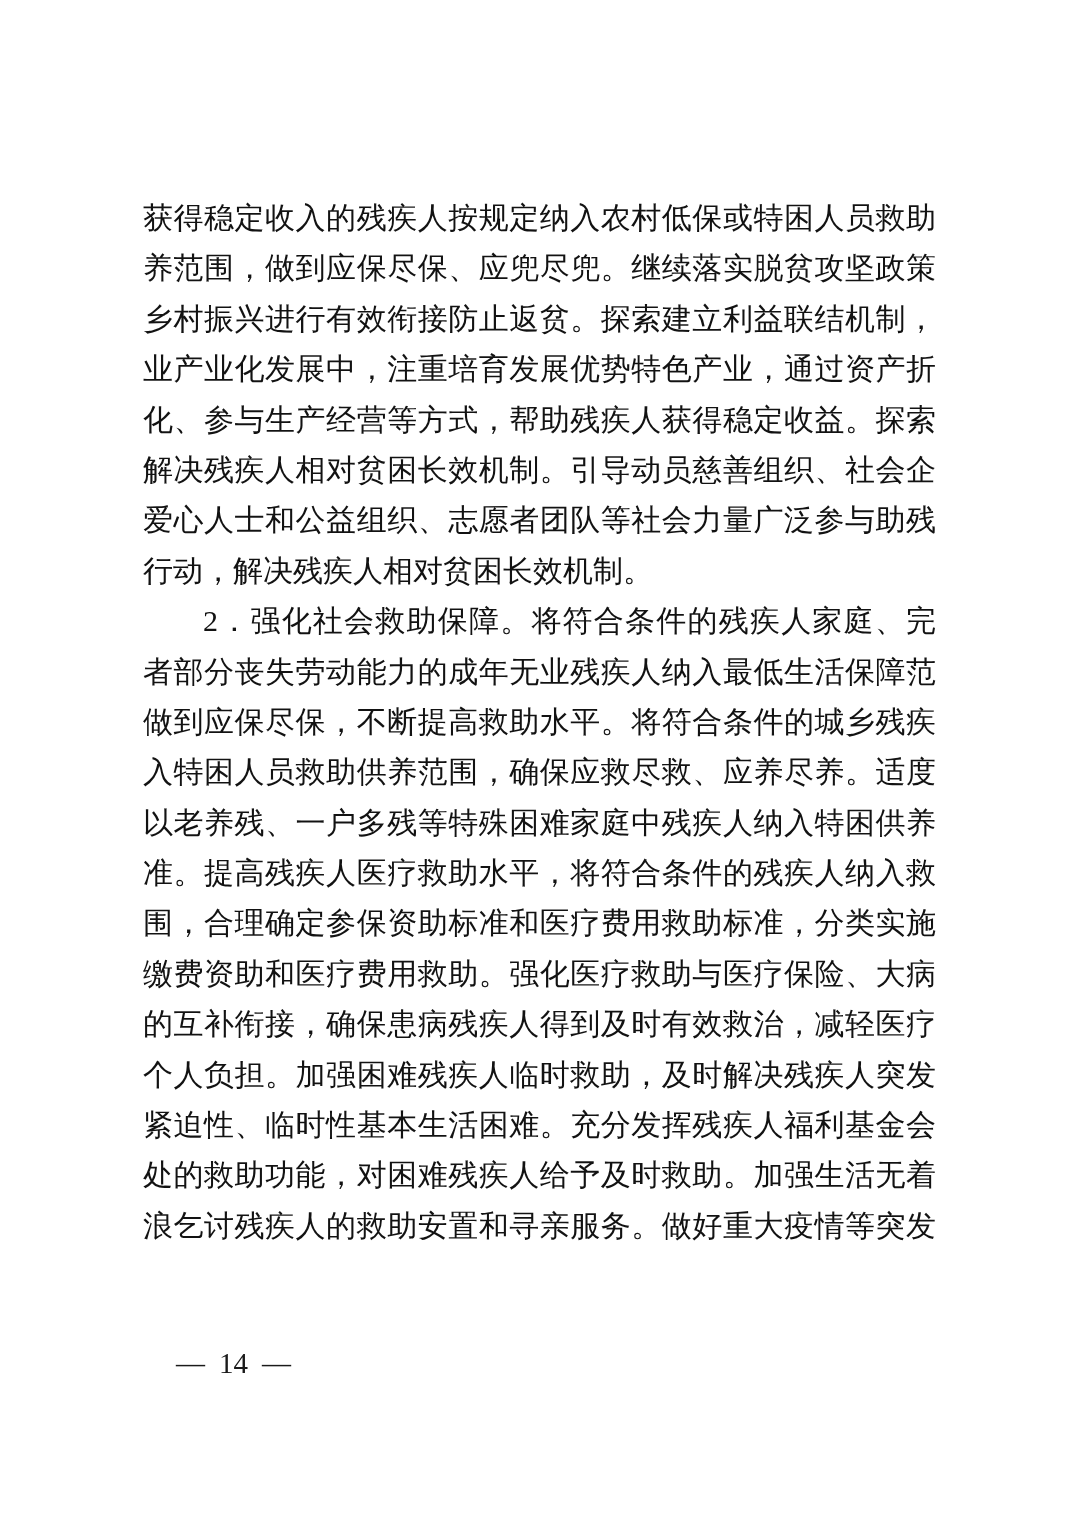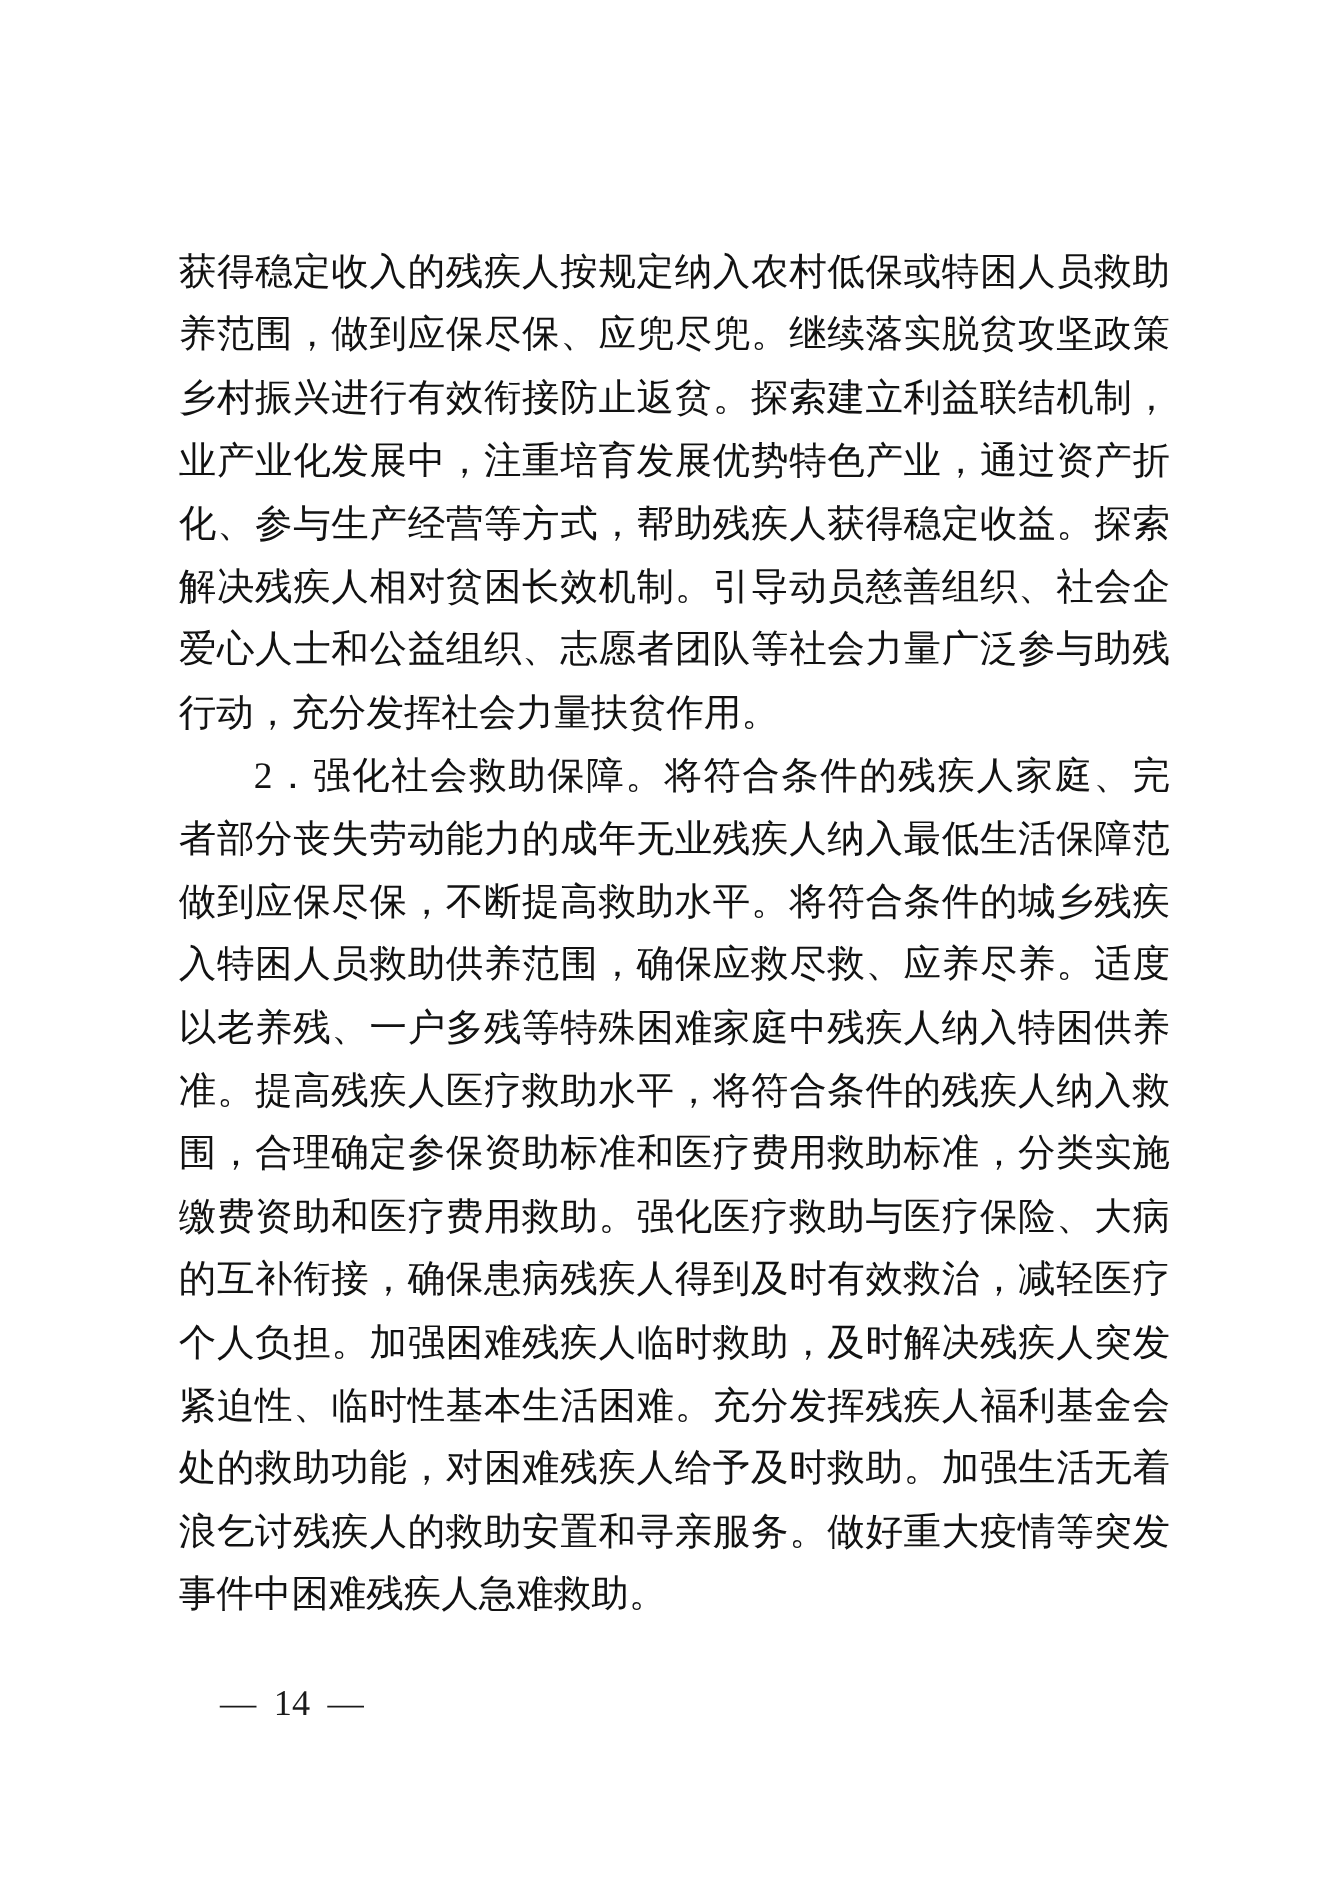--- a/index.html
+++ b/index.html
@@ -61,35 +61,34 @@
 <div class="page">
 
   <div class="body-text">
       <div class="line">获得稳定收入的残疾人按规定纳入农村低保或特困人员救助供</div>
       <div class="line">养范围，做到应保尽保、应兜尽兜。继续落实脱贫攻坚政策并与</div>
       <div class="line">乡村振兴进行有效衔接防止返贫。探索建立利益联结机制，在农</div>
       <div class="line">业产业化发展中，注重培育发展优势特色产业，通过资产折股量</div>
       <div class="line">化、参与生产经营等方式，帮助残疾人获得稳定收益。探索建立</div>
       <div class="line">解决残疾人相对贫困长效机制。引导动员慈善组织、社会企业、</div>
       <div class="line">爱心人士和公益组织、志愿者团队等社会力量广泛参与助残扶贫</div>
-      <div class="line last">行动，充分发挥社会力量扶贫作用。</div>
+      <div class="line last">行动，解决残疾人相对贫困长效机制。</div>
       <div class="line indent">2．强化社会救助保障。将符合条件的残疾人家庭、完全或</div>
       <div class="line">者部分丧失劳动能力的成年无业残疾人纳入最低生活保障范围，</div>
       <div class="line">做到应保尽保，不断提高救助水平。将符合条件的城乡残疾人纳</div>
       <div class="line">入特困人员救助供养范围，确保应救尽救、应养尽养。适度放宽</div>
       <div class="line">以老养残、一户多残等特殊困难家庭中残疾人纳入特困供养标</div>
       <div class="line">准。提高残疾人医疗救助水平，将符合条件的残疾人纳入救助范</div>
       <div class="line">围，合理确定参保资助标准和医疗费用救助标准，分类实施参保</div>
       <div class="line">缴费资助和医疗费用救助。强化医疗救助与医疗保险、大病保险</div>
       <div class="line">的互补衔接，确保患病残疾人得到及时有效救治，减轻医疗费用</div>
       <div class="line">个人负担。加强困难残疾人临时救助，及时解决残疾人突发性、</div>
       <div class="line">紧迫性、临时性基本生活困难。充分发挥残疾人福利基金会办事</div>
       <div class="line">处的救助功能，对困难残疾人给予及时救助。加强生活无着的流</div>
       <div class="line">浪乞讨残疾人的救助安置和寻亲服务。做好重大疫情等突发公共</div>
-      <div class="line last">事件中困难残疾人急难救助。</div>
     </div>
 
   <div class="footer">
     <span class="dash">—</span>
     <span class="pagenum">14</span>
     <span class="dash">—</span>
   </div>
 
 </div>
 

